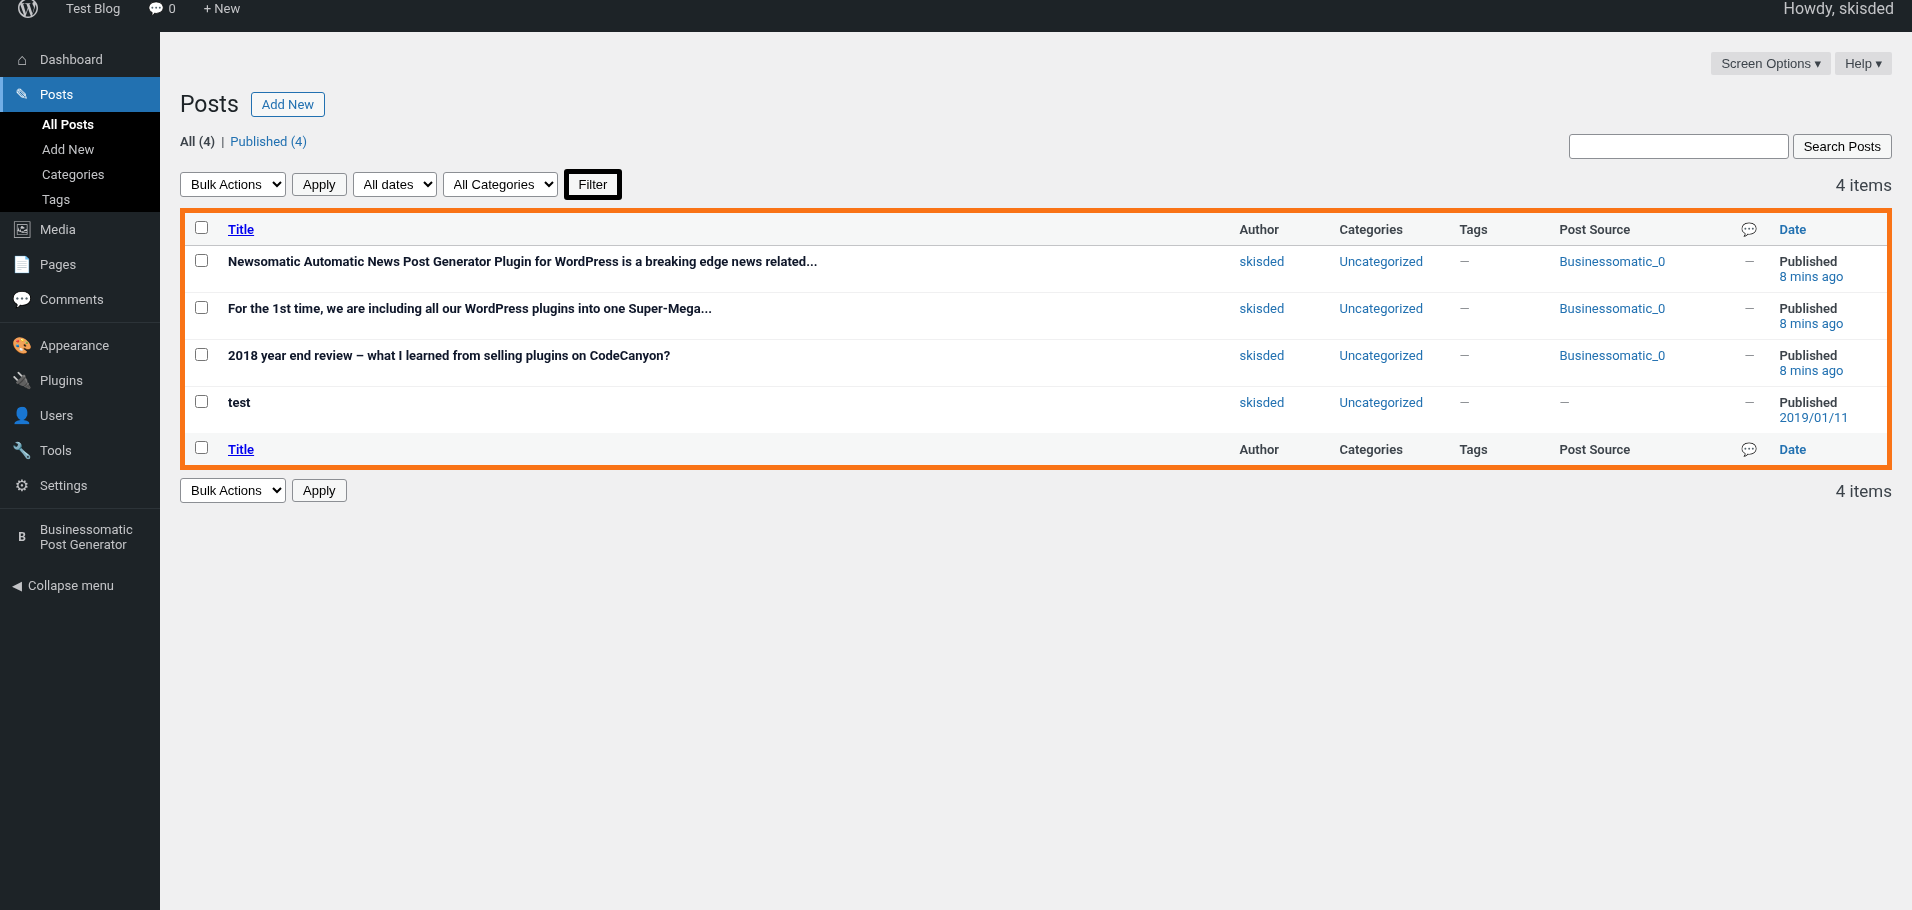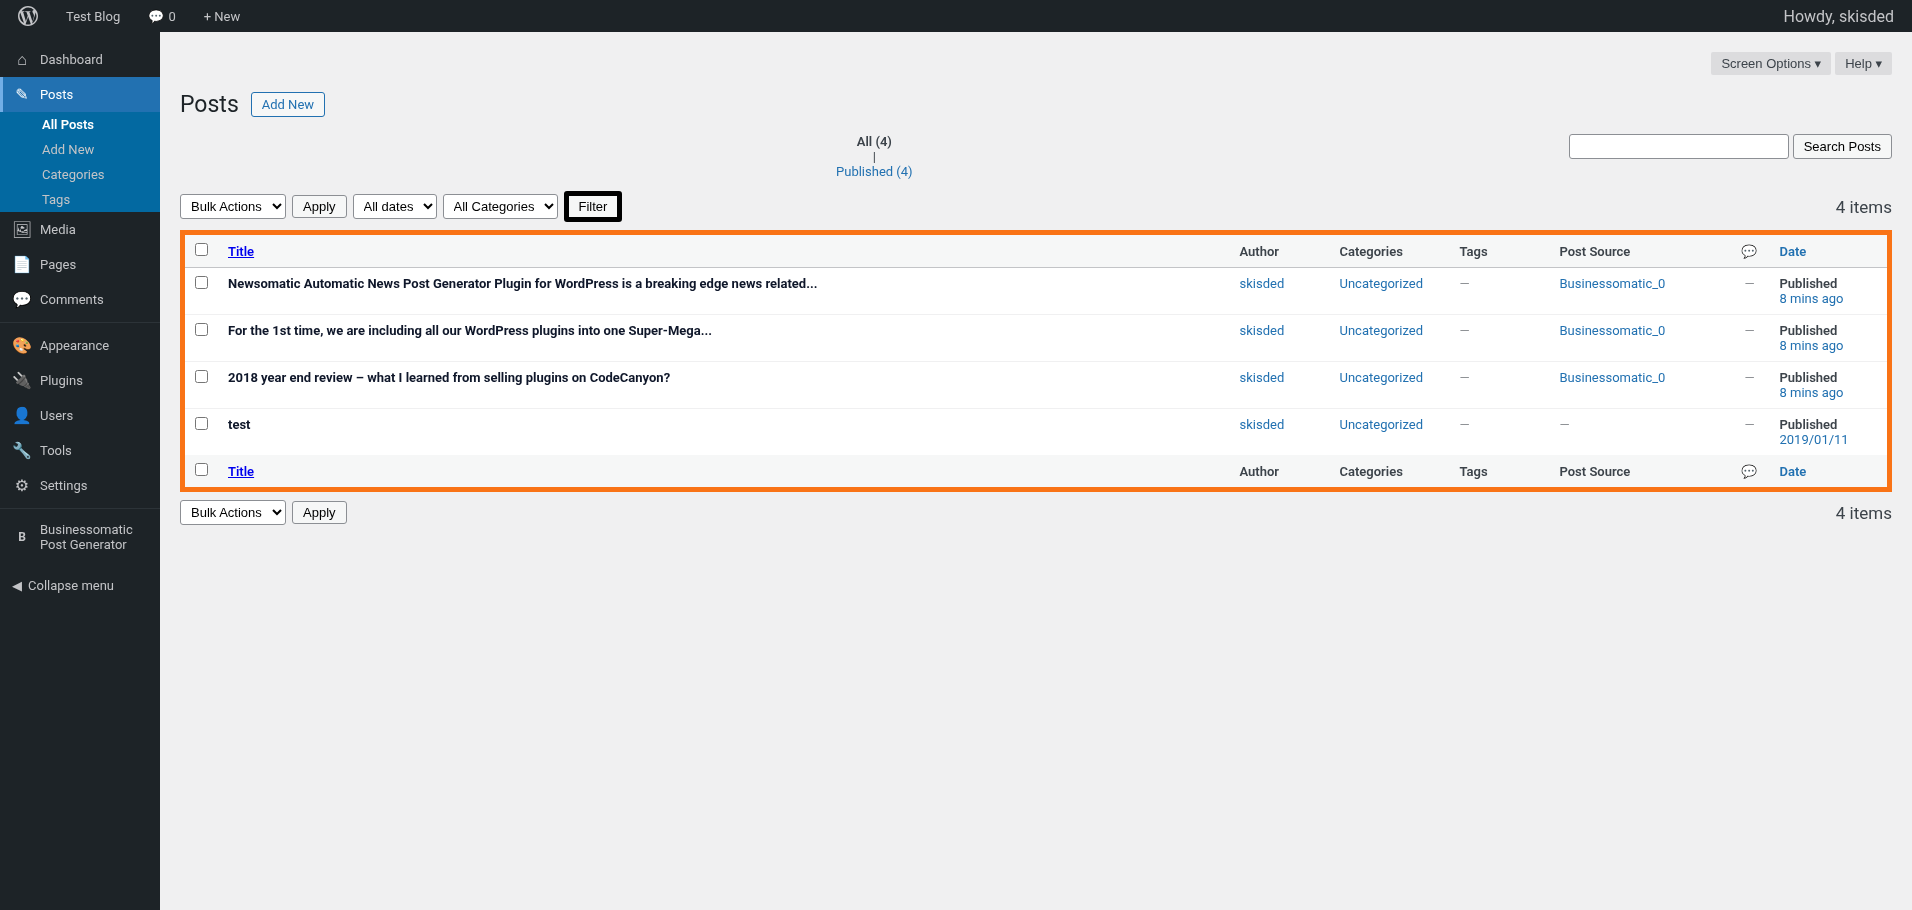--- a/index.html
+++ b/index.html
@@ -3,22 +3,22 @@
   <meta charset="utf-8">
   <style>
     * { box-sizing: border-box; margin: 0; padding: 0; }
     body { font-family: -apple-system, BlinkMacSystemFont, "Segoe UI", Roboto, Oxygen-Sans, Ubuntu, Cantarell, "Helvetica Neue", sans-serif; font-size: 13px; background: #f0f0f1; color: #3c434a; }
 
     
     #wpadminbar {
       background: #1d2327;
       height: 32px;
       display: flex;
-      align-items: flex-start;
-      padding: 0 10px;
+      align-items: flex-end;
+      padding: 8px 10px;
       position: fixed;
       top: 0; left: 0; right: 0;
       z-index: 9999;
       color: #c3c4c7;
     }
     #wpadminbar .ab-left { display: flex; align-items: center; gap: 12px; flex: 1; }
     #wpadminbar .ab-right { display: flex; align-items: center; gap: 8px; }
     .ab-item { color: #c3c4c7; cursor: pointer; font-size: 13px; padding: 0 8px; height: 32px; display: flex; align-items: center; }
     .wp-logo { display: flex; align-items: center; }
     .wp-logo svg { fill: #c3c4c7; width: 20px; height: 20px; }
@@ -51,21 +51,21 @@
     .menu-item.active { background: #2271b1; color: #fff; }
     .menu-item.active::before {
       content: '';
       position: absolute;
       left: 0; top: 0; bottom: 0;
       width: 3px;
       background: #72aee6;
     }
     .menu-icon { font-size: 16px; width: 20px; text-align: center; flex-shrink: 0; }
     .menu-label { flex: 1; }
-    .submenu { background: #0369a1; }
+    .submenu { background: #000000; }
     .submenu .sub-item {
       display: block;
       padding: 5px 10px 5px 42px;
       color: #c3c4c7;
       cursor: pointer;
       font-size: 13px;
     }
     .submenu .sub-item.current { color: #fff; font-weight: 600; }
     .menu-separator { border-top: 1px solid #2c3338; margin: 5px 0; }
 
@@ -139,21 +139,20 @@
       text-decoration: none;
     }
 
     
     .subsubsub {
       display: flex;
       align-items: center;
       gap: 0;
       margin-bottom: 12px;
       font-size: 13px;
-      flex-direction: column;
     }
     .subsubsub a { color: #2271b1; text-decoration: none; }
     .subsubsub .current { font-weight: 600; color: #3c434a; }
     .subsubsub .sep { margin: 0 6px; color: #3c434a; }
 
     
     .search-box-top {
       display: flex;
       align-items: center;
       gap: 4px;

